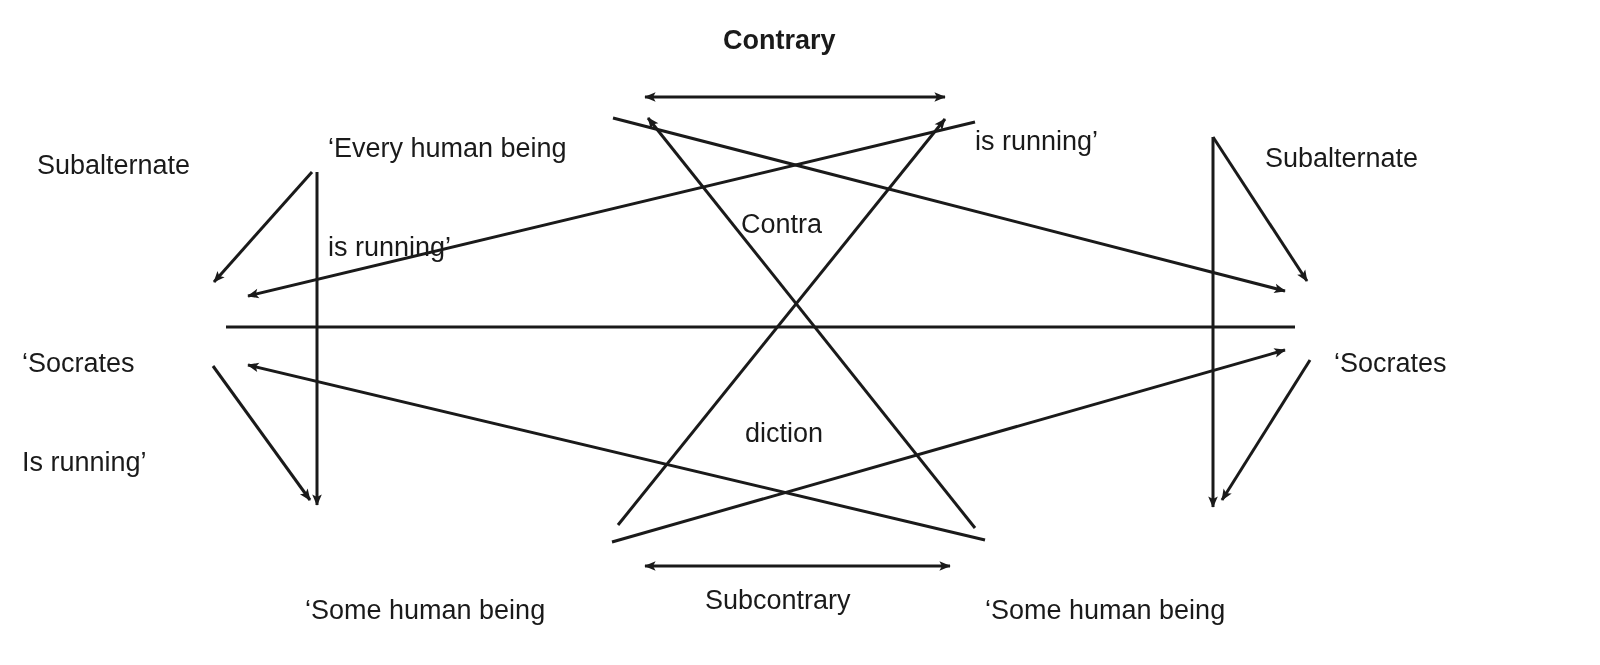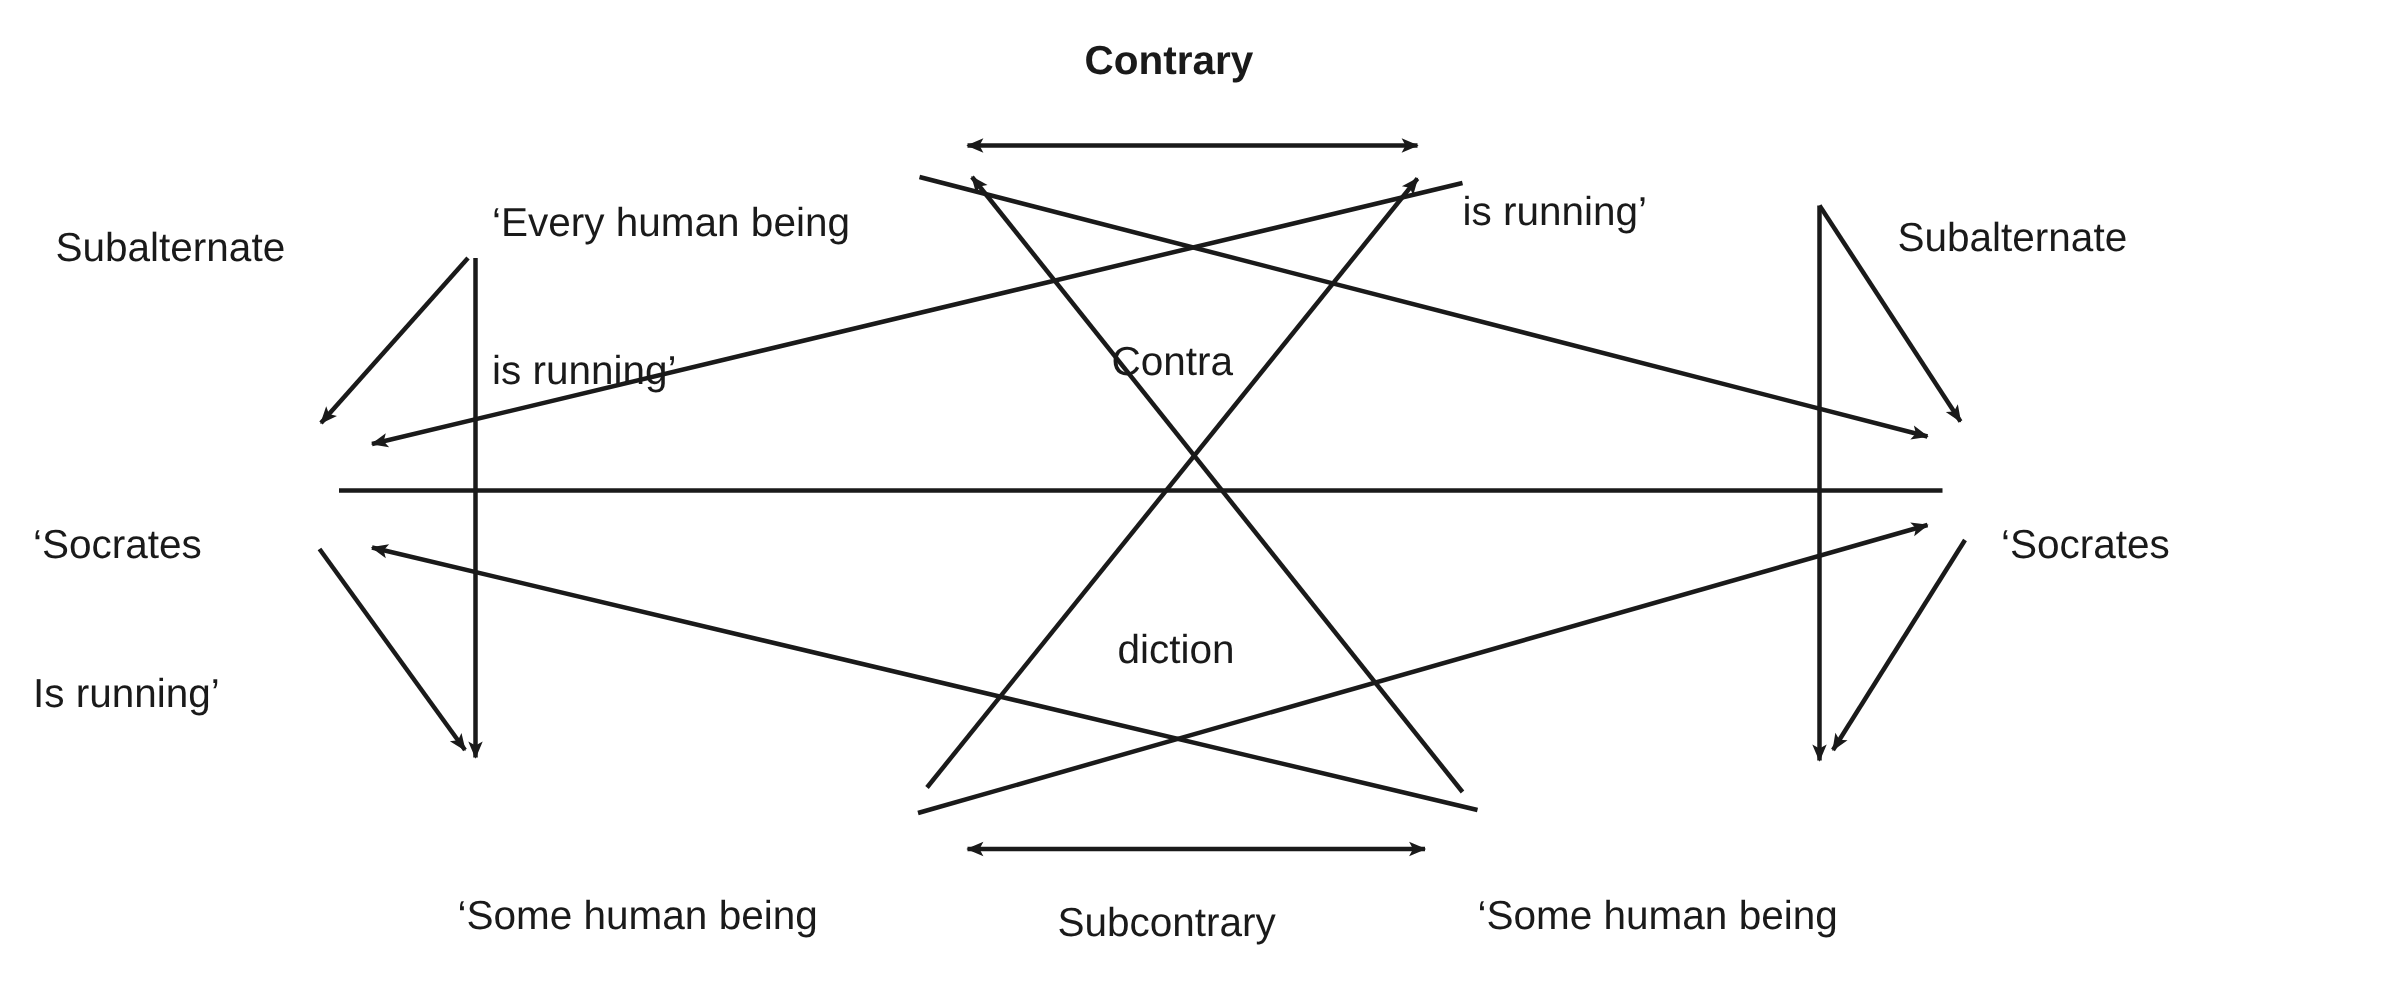--- a/index.html
+++ b/index.html
@@ -42,23 +42,23 @@
   .n-every   { left: 292px; top: 66px; margin-left: 36px;  }
   .n-no      { left: 975px; top: 59px;  }
   .n-soc-run { left: 22px;  top: 281px; }
   .n-soc-not { left: 1334px;top: 281px; }
   .n-some    { left: 305px; top: 528px; }
   .n-some-not{ left: 985px; top: 528px; }
 
   .r-contrary    { left: 723px;  top: 24px; font-weight: bold;  }
   .r-subalt-l    { left: 37px;   top: 149px; }
   .r-subalt-r    { left: 1265px; top: 142px; }
-  .r-contra      { left: 741px;  top: 225px; }
+  .r-contra      { left: 741px;  top: 208px; }
   .r-diction     { left: 745px;  top: 389px; margin-top: 28px; }
-  .r-subcontrary { left: 705px;  top: 599px; }
+  .r-subcontrary { left: 705px;  top: 584px; }
 </style>
 </head>
 <body>
 
 <div id="root">
 
   <svg id="diagram-svg" viewBox="0 0 1600 665" xmlns="http://www.w3.org/2000/svg">
     <defs>
       <marker id="ah" markerWidth="13" markerHeight="13" refX="11.2" refY="5.2" orient="auto" markerUnits="userSpaceOnUse">
         <path d="M0.6,0.4 L12,5.2 L0.6,10 L3.2,5.2 Z" fill="#1a1a1a"></path>

